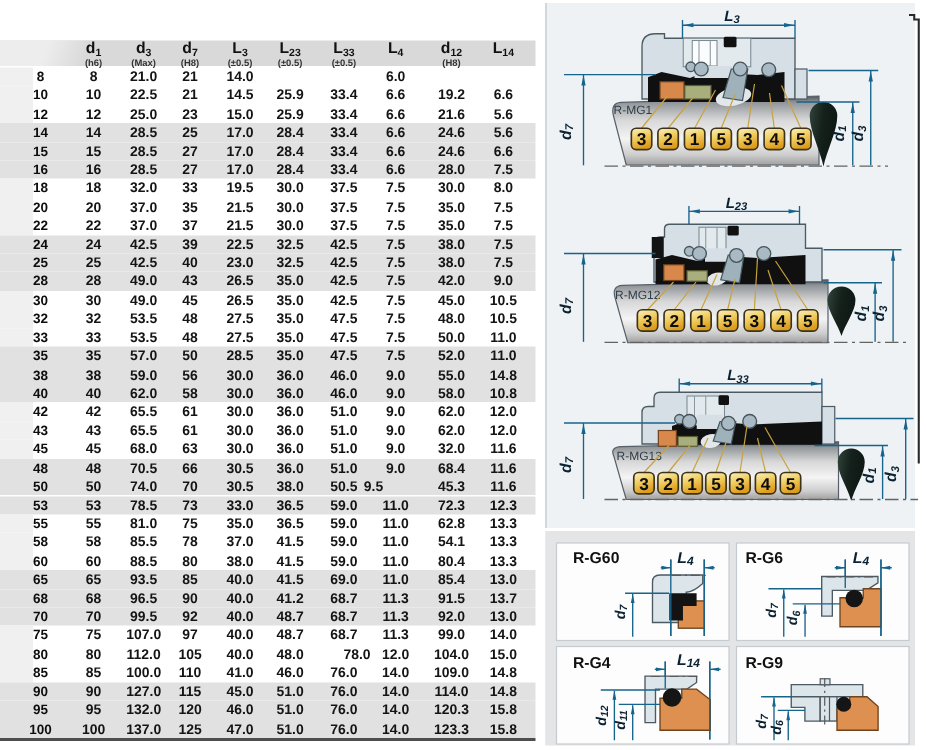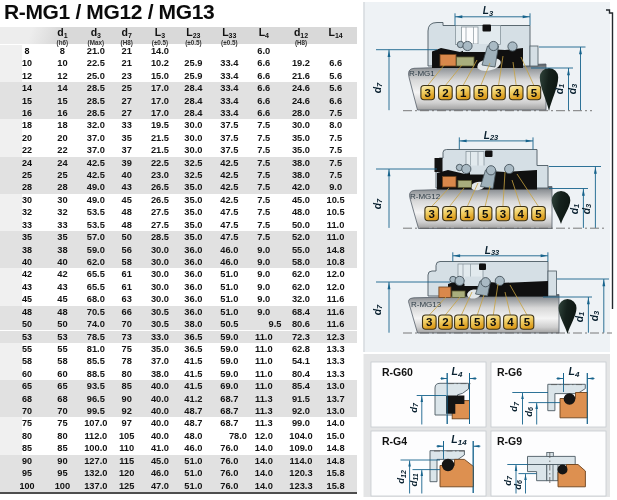--- a/index.html
+++ b/index.html
@@ -13,21 +13,20 @@
 .tr{position:absolute;left:0;width:357px;height:12.42px}
 .tr.g{background:#e1e1e1}
 .lab0{position:absolute;left:0;top:0;width:22px;height:12.42px;background:#f0f0f0}
 .lb{position:absolute;left:0;top:0;width:54px;text-align:center;font-size:9px;font-weight:bold;color:#0d0d0d;line-height:12.4px}
 .c{position:absolute;top:0;width:50px;text-align:center;font-size:9.3px;font-weight:bold;color:#141414;line-height:12.4px}
 #tbot{position:absolute;left:0;top:492px;width:357px;height:2px;background:#4e4e4e}
 </style></head>
 <body>
 <div id="page">
 
-<div id="title">R-MG1 / MG12 / MG13</div>
 
 <div class="thead">
 <div class="thdiag"></div>
 <div class="hc" style="left:38.4px">
         <span class="hm">d<sub>1</sub></span>
         <span class="hs">(h6)</span>
       </div>
 <div class="hc" style="left:71.8px">
         <span class="hm">d<sub>3</sub></span>
         <span class="hs">(Max)</span>
@@ -68,21 +67,21 @@
 <span class="c" style="left:101.7px">21</span>
 <span class="c" style="left:135.0px">14.0</span>
 <span class="c" style="left:238.8px">6.0</span>
 </div>
 <div class="tr" style="top:57.2px">
 <span class="lab0"></span>
 <span class="lb">10</span>
 <span class="c" style="left:37.4px">10</span>
 <span class="c" style="left:70.8px">22.5</span>
 <span class="c" style="left:101.7px">21</span>
-<span class="c" style="left:135.0px">10.2</span>
+<span class="c" style="left:135.0px">14.5</span>
 <span class="c" style="left:168.4px">25.9</span>
 <span class="c" style="left:204.3px">33.4</span>
 <span class="c" style="left:238.8px">6.6</span>
 <span class="c" style="left:276.0px">19.2</span>
 <span class="c" style="left:310.6px">6.6</span>
 </div>
 <div class="tr" style="top:69.6px">
 <span class="lab0"></span>
 <span class="lb">12</span>
 <span class="c" style="left:37.4px">12</span>
@@ -333,22 +332,22 @@
 <span class="c" style="left:310.6px">11.6</span>
 </div>
 <div class="tr g" style="top:318.0px">
 <span class="lb">50</span>
 <span class="c" style="left:37.4px">50</span>
 <span class="c" style="left:70.8px">74.0</span>
 <span class="c" style="left:101.7px">70</span>
 <span class="c" style="left:135.0px">30.5</span>
 <span class="c" style="left:168.4px">38.0</span>
 <span class="c" style="left:204.3px">50.5</span>
-<span class="c" style="left:250px">9.5</span>
-<span class="c" style="left:276.0px">80.6</span>
+<span class="c" style="left:224px">9.5</span>
+<span class="c" style="left:276.0px">45.3</span>
 <span class="c" style="left:310.6px">11.6</span>
 </div>
 <div class="tr g" style="top:330.5px">
 <span class="lb">53</span>
 <span class="c" style="left:37.4px">53</span>
 <span class="c" style="left:70.8px">78.5</span>
 <span class="c" style="left:101.7px">73</span>
 <span class="c" style="left:135.0px">33.0</span>
 <span class="c" style="left:168.4px">36.5</span>
 <span class="c" style="left:204.3px">59.0</span>

